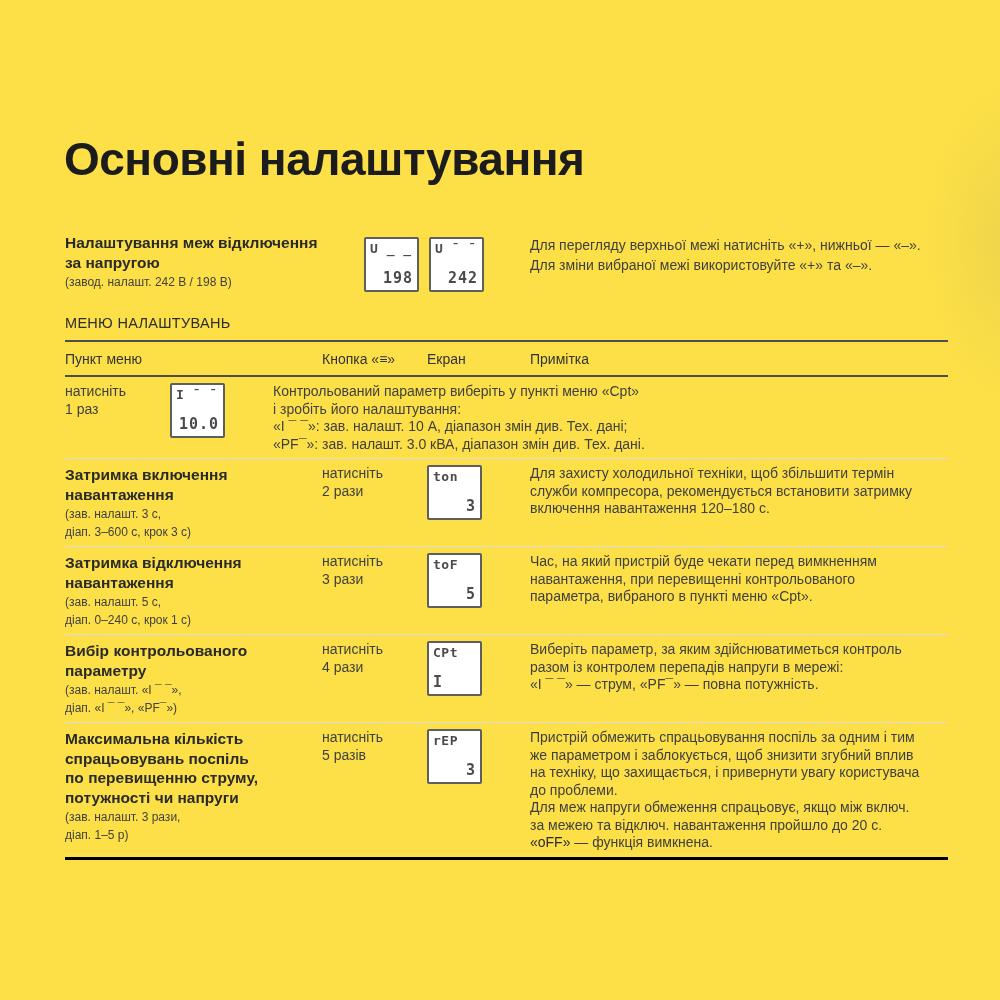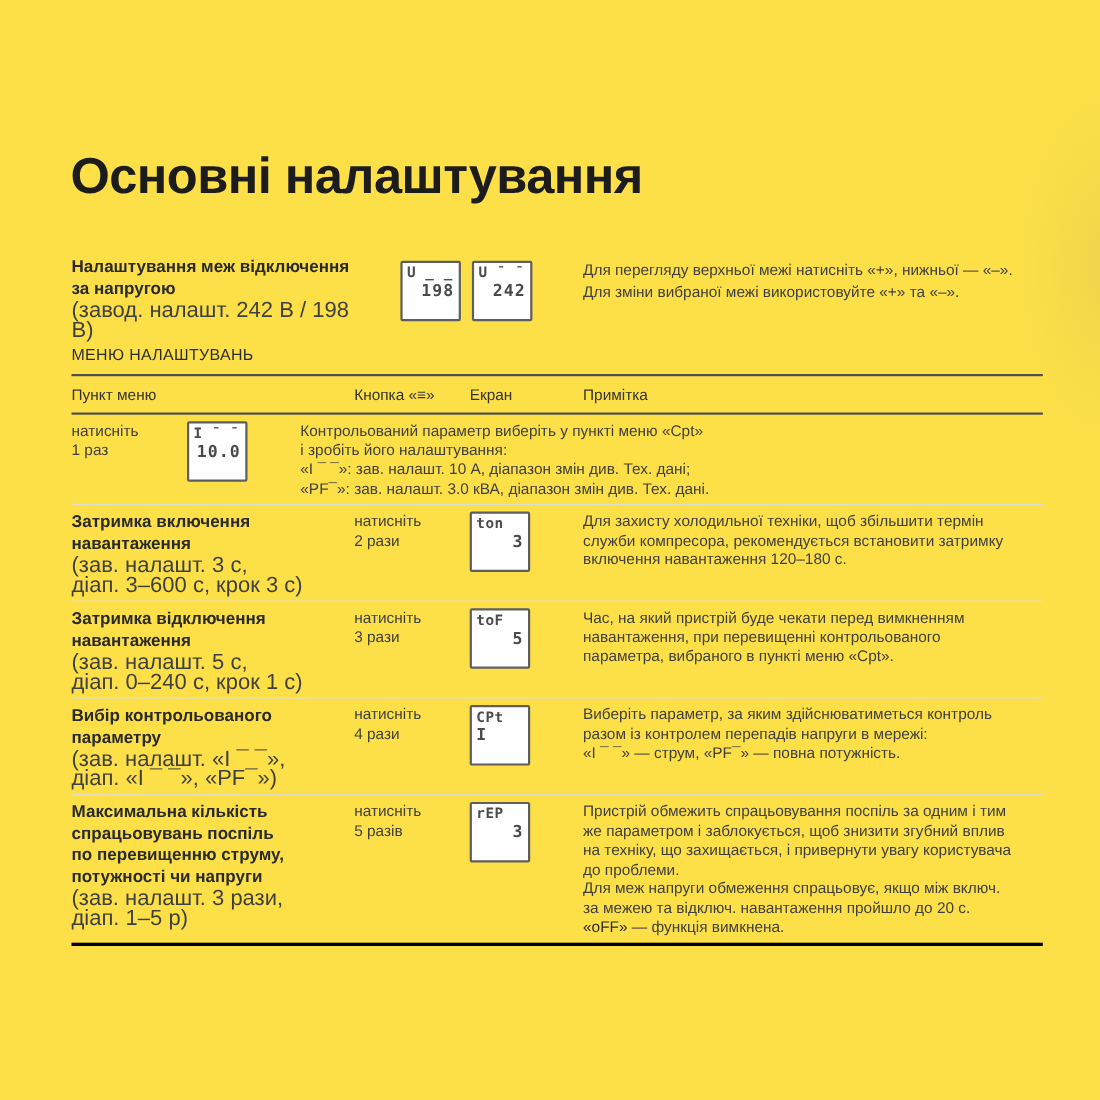--- a/index.html
+++ b/index.html
@@ -11,27 +11,27 @@
     position:absolute;right:0;top:80px;width:170px;height:460px;pointer-events:none;
     background:radial-gradient(ellipse 70% 50% at 105% 35%, rgba(110,110,110,0.10), rgba(255,255,255,0) 70%);
   }
   .title{
     position:absolute;left:64px;top:101px;
     font-size:46px;font-weight:700;color:#1c1c1c;letter-spacing:-0.5px;white-space:nowrap;
   }
   
   .volt-left{position:absolute;left:65px;top:233px;width:275px;}
   .bold-name{font-size:15.5px;font-weight:700;line-height:19.5px;color:#2a2a2a;white-space:pre-line;}
-  .plain{font-size:20px;line-height:17.5px;color:#3f3f3f;white-space:pre-line;margin-top:2px;}
+  .plain{font-size:12px;line-height:17.5px;color:#3f3f3f;white-space:pre-line;margin-top:2px;}
   .lcds{position:absolute;left:364px;top:237px;display:flex;gap:10px;}
   .lcd{
     width:55px;height:55px;box-sizing:border-box;flex:0 0 auto;
     border:2px solid #5e5e5e;border-radius:2px;background:#fff;
     font-family:"DejaVu Sans Mono",monospace;font-weight:700;color:#4a4a4a;
-    padding:3px 4px 4px;display:flex;flex-direction:column;
+    padding:3px 4px 4px;display:flex;flex-direction:column;justify-content:space-between;
   }
   .lcd-top{font-size:13px;line-height:14px;white-space:pre;letter-spacing:0.5px;}
   .lcd-bottom{font-size:15px;line-height:16px;text-align:right;letter-spacing:1px;white-space:pre;}
   .lcd-bottom.left{text-align:left;}
   .volt-note{position:absolute;left:530px;top:236px;width:440px;font-size:14px;line-height:19.5px;white-space:pre-line;}
   
   .menu-heading{position:absolute;left:65px;top:315px;font-size:14.5px;color:#2d2d2d;letter-spacing:0.3px;}
   .table{position:absolute;left:65px;top:340px;width:883px;border-top:2px solid #4e4e4e;}
   .thead{display:flex;padding:9px 0 8px;border-bottom:2px solid #4e4e4e;font-size:14px;color:#333;}
   .row{display:flex;padding:6px 0 5px;border-bottom:1px solid #dcdcdc;}

